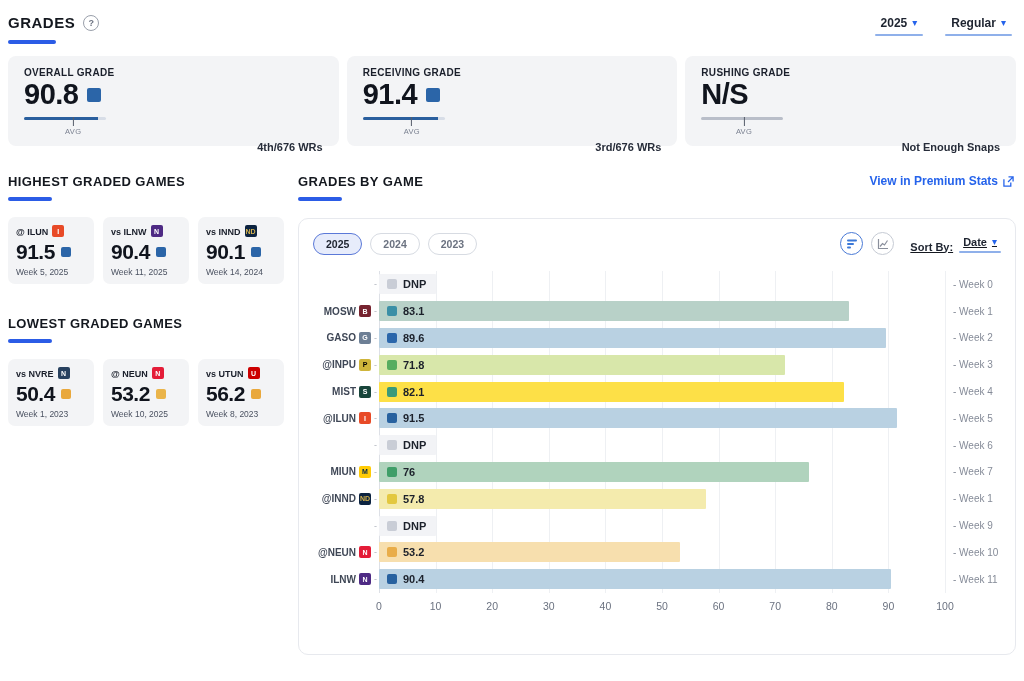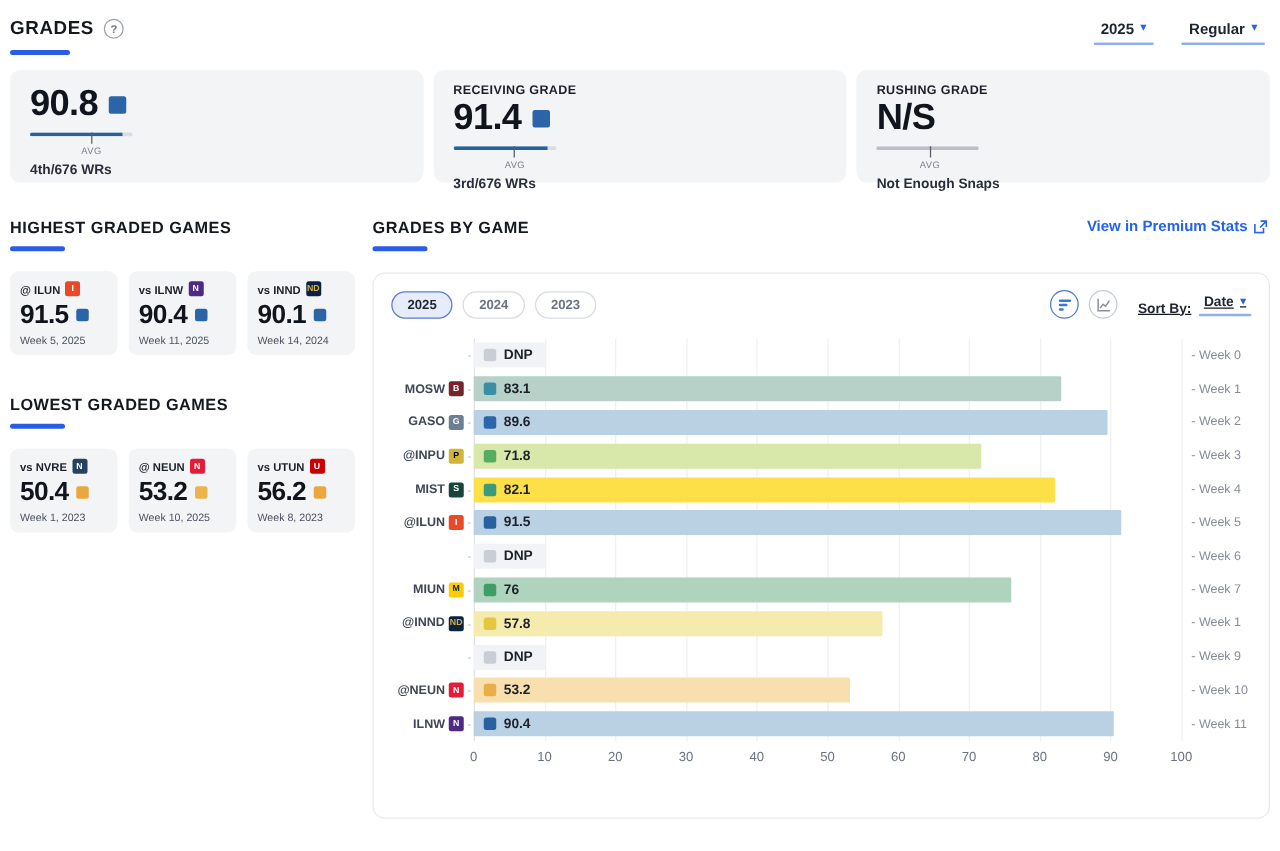--- a/index.html
+++ b/index.html
@@ -32,21 +32,21 @@
   .sum-value-row { display:flex; align-items:center; gap:9px; margin-top:2px; }
   .sum-value { font-size:29px; font-weight:800; letter-spacing:-.5px; color:#10141d; line-height:1; }
   .sum-marker { width:14px; height:14px; border-radius:2px; display:inline-block; }
   .slider { position:relative; width:82px; margin-top:8px; height:14px; }
   .slider-track { height:3px; background:#d7dde7; border-radius:2px; overflow:hidden; margin-top:3px; }
   .slider-fill { height:100%; background:#2a5f9e; }
   .slider.neutral .slider-fill { background:#b9bec9; }
   .slider-avg { position:absolute; top:0; transform:translateX(-50%); text-align:center; }
   .avg-tick { width:1px; height:9px; background:#565d6a; margin:0 auto; }
   .avg-label { font-size:7.5px; color:#7a8090; letter-spacing:.3px; margin-top:1px; }
-  .sum-sub { font-size:11px; font-weight:700; color:#272d3a; margin-top:10px; }
+  .sum-sub { font-size:11px; font-weight:700; color:#272d3a; margin-top:10px;text-align:right; }
 
   
   .main { display:flex; gap:12px; margin-top:28px; }
   .left-col { width:278px; flex:none; }
   .right-col { flex:1; min-width:0; }
 
   .section-title { font-size:13px; font-weight:800; letter-spacing:.4px; color:#14181f; }
   .section-accent { width:44px; height:4px; border-radius:2px; background:#2b5ce6; margin-top:8px; }
 
   .games-grid { display:flex; gap:9px; margin-top:16px; }
@@ -126,20 +126,21 @@
           <span class="dd-value">Regular</span>
           <span class="caret">▾</span>
         </div>
         <div class="dd-underline"></div>
       </div>
     </div>
   </div>
 
   <div class="summary-row" id="summary-cards">
       <div class="sum-card">
+     <div class="sum-label">OVERALL GRADE</div>
      <div class="sum-value-row">
        <span class="sum-value">90.8</span>
        <span class="sum-marker" style="background:#2b65a8"></span>
      </div>
      <div class="slider ">
        <div class="slider-track">
             <div class="slider-fill" style="width:90.8%"></div>
           </div>
        <div class="slider-avg" style="left:60%">
          <div class="avg-tick"></div>

